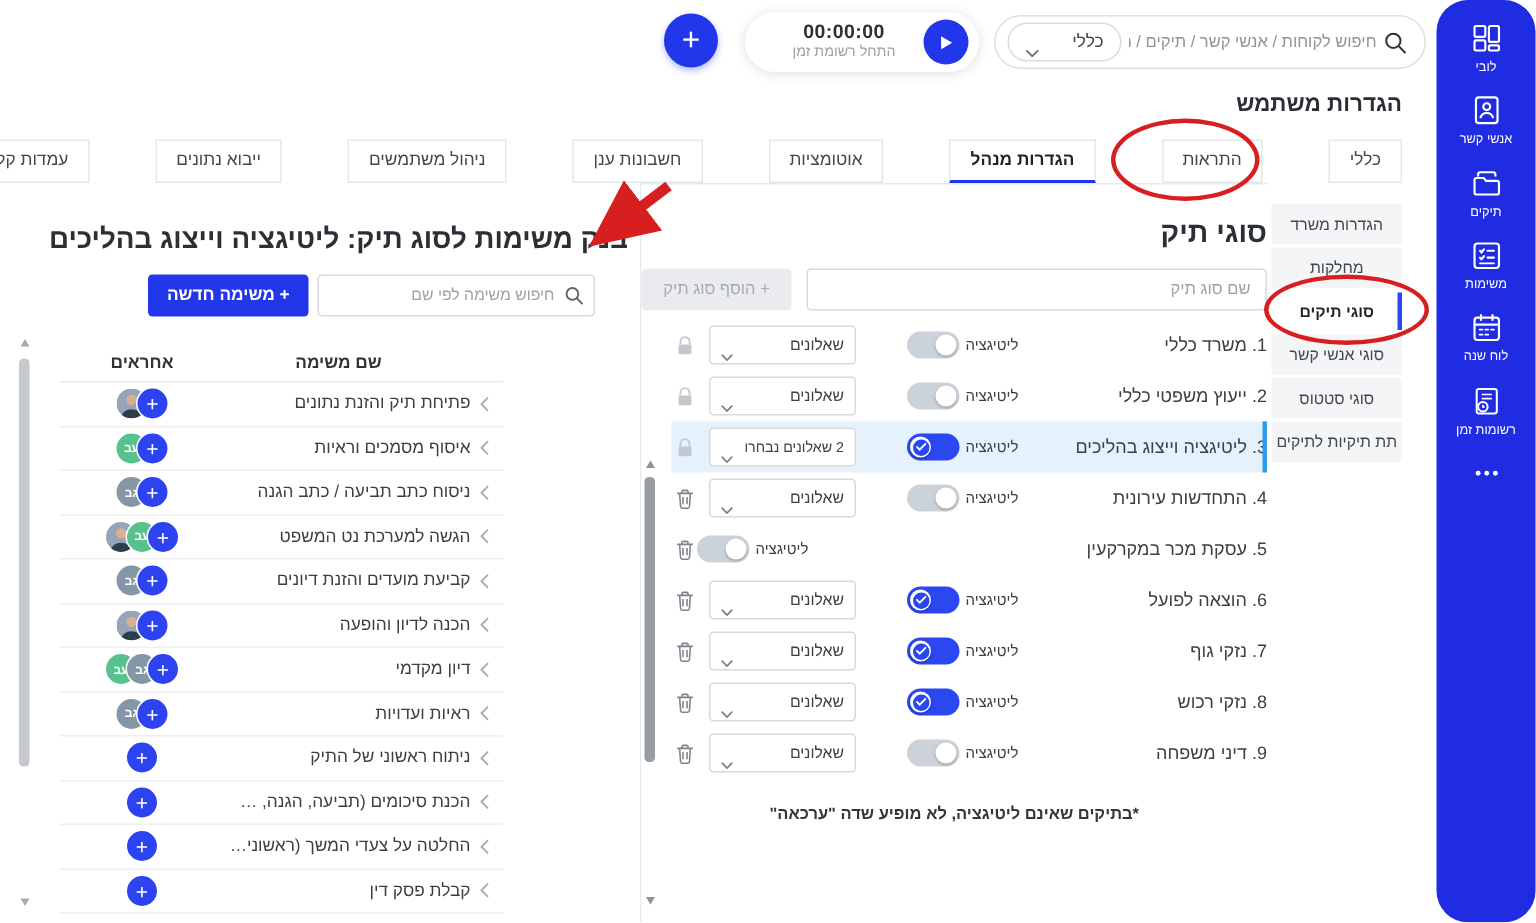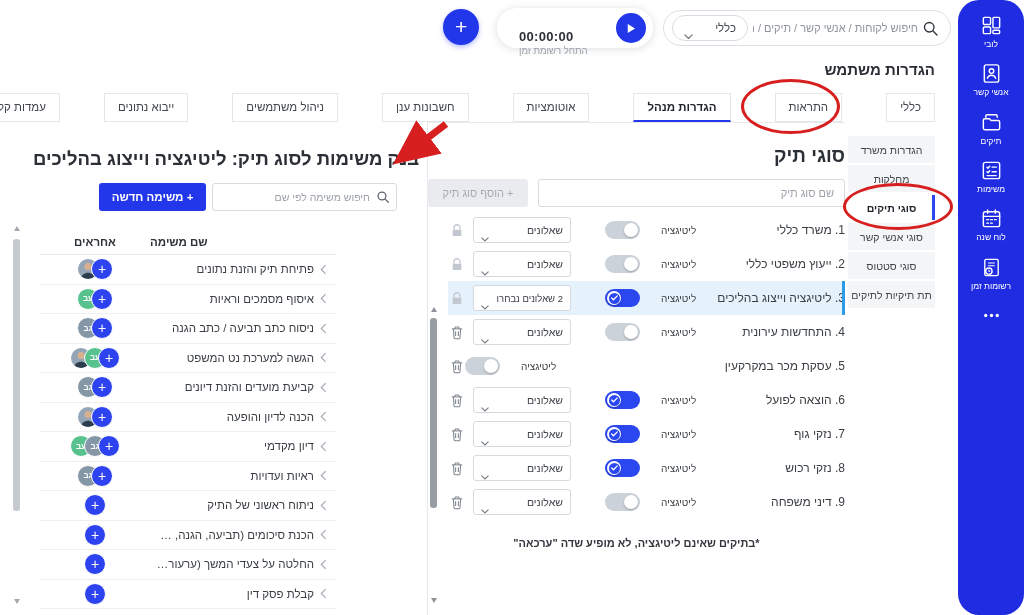--- a/index.html
+++ b/index.html
@@ -14,21 +14,21 @@
   
   .sidebar{position:absolute;top:0;left:auto;right:0;width:66px;height:100%;background:var(--sidebar-bg);display:flex;flex-direction:column;align-items:center;padding-top:8px;z-index:30;border-radius:21px;}
   .sb-item{width:100%;display:flex;flex-direction:column;align-items:center;padding:6px 0 7px;cursor:pointer;}
   .sb-item .sb-icon{width:23px;height:23px;}
   .sb-item .sb-icon svg{width:100%;height:100%;display:block;}
   .sb-item .sb-label{color:#fff;font-size:8.5px;margin-top:3px;line-height:1.1;text-align:center;white-space:nowrap;}
 
   
   .plus-btn{position:absolute;left:443px;top:9px;width:36px;height:36px;border-radius:50%;background:var(--accent);color:#fff;font-size:21px;font-weight:300;display:flex;align-items:center;justify-content:center;box-shadow:0 2px 5px rgba(35,55,234,.35);cursor:pointer;z-index:5;}
   .timer-pill{position:absolute;left:497px;top:8px;width:156px;height:40px;background:#fff;border-radius:20px;box-shadow:0 1px 8px rgba(40,48,66,.16);z-index:5;}
-  .timer-text{position:absolute;left:22px;top:5px;width:88px;text-align:left;margin-top:16px;}
+  .timer-text{position:absolute;left:22px;top:5px;width:88px;text-align:center;}
   .timer-time{font-size:13px;font-weight:700;color:#2c3036;letter-spacing:.3px;}
   .timer-label{font-size:9.5px;color:#9aa0a8;margin-top:1px;}
   .play-btn{position:absolute;left:119px;top:5px;width:30px;height:30px;border-radius:50%;background:var(--accent);display:flex;align-items:center;justify-content:center;cursor:pointer;}
   .play-btn svg{width:11px;height:11px;margin-left:-1px;}
   .search-pill{position:absolute;left:663px;top:10px;width:288px;height:36px;border:1px solid #dcdfe4;border-radius:18px;background:#fff;z-index:5;}
   .search-pill .mag{position:absolute;right:11px;top:9px;width:17px;height:17px;color:#2f343b;}
   .search-pill input{position:absolute;right:32px;top:1px;height:32px;width:165px;border:none;outline:none;font-size:11px;color:#3c4148;background:transparent;text-align:right;}
   .search-pill input::placeholder{color:#8f949c;}
   .scope-pill{position:absolute;left:8px;top:4px;height:26px;min-width:76px;border:1px solid #d8dbe0;border-radius:13px;display:flex;align-items:center;justify-content:space-between;padding:0 11px;cursor:pointer;}
   .scope-pill .scope-label{font-size:11.5px;color:#3d4249;}
@@ -52,21 +52,21 @@
   .case-title{margin:22px 0 0;font-size:19px;color:#2b2f36;text-align:right;}
   .case-controls{display:flex;gap:10px;margin-top:12px;}
   .case-search{flex:1;height:28px;border:1px solid #d7dade;border-radius:3px;padding:0 10px;font-size:11px;color:#3c4148;outline:none;text-align:right;}
   .case-search::placeholder{color:#9ca1a9;}
   .add-type-btn{width:100px;height:28px;background:#e9ebee;color:#a6abb3;border:none;border-radius:3px;font-size:11px;cursor:default;white-space:nowrap;}
   .case-rows{position:relative;margin-top:6px;padding-left:20px;}
   .case-row{height:34px;display:flex;align-items:center;position:relative;}
   .case-row.selected{background:var(--selected-row-bg);}
   .case-row.selected::after{content:"";position:absolute;right:0;top:0;bottom:0;width:3px;background:var(--selected-row-bar);}
   .case-name{flex:1;font-size:12px;color:#3b4046;white-space:nowrap;overflow:hidden;}
-  .lit-label{font-size:10px;color:#3b4046;margin-left:21px;white-space:nowrap;}
+  .lit-label{font-size:10px;color:#3b4046;margin-left:4px;white-space:nowrap;}
   .toggle{width:35px;height:18px;border-radius:9px;background:#ccd2d9;position:relative;flex:none;cursor:pointer;}
   .toggle .knob{position:absolute;top:2px;right:2px;width:14px;height:14px;border-radius:50%;background:#fff;box-shadow:0 1px 2px rgba(0,0,0,.25);display:flex;align-items:center;justify-content:center;}
   .toggle.on{background:var(--toggle-on);}
   .toggle.on .knob{right:auto;left:2px;}
   .toggle .check-badge{display:none;width:11px;height:11px;border-radius:50%;background:var(--toggle-on);align-items:center;justify-content:center;}
   .toggle.on .check-badge{display:flex;}
   .toggle .check-badge svg{width:7px;height:6px;}
   .qn-select{width:98px;height:26px;border:1px solid #d6d9de;border-radius:3px;background:#fff;display:flex;align-items:center;justify-content:space-between;padding:0 7px;margin-inline-start:34px;margin-inline-end:8px;flex:none;cursor:pointer;}
   .qn-value{font-size:10.5px;color:#3c4148;white-space:nowrap;}
   .qn-value.small{font-size:9.5px;}
@@ -93,21 +93,21 @@
   .task-panel{position:absolute;left:0;top:122px;width:427px;bottom:0;background:#fff;}
   .task-title{margin-top:26px;padding-right:8px;font-size:18.5px;color:#2b2f36;text-align:right;white-space:nowrap;}
   .task-controls{display:flex;gap:6px;margin-top:13px;padding-right:30px;}
   .task-search-wrap{position:relative;width:185px;height:28px;}
   .task-search{width:100%;height:100%;border:1px solid #d7dade;border-radius:3px;padding:0 26px 0 8px;font-size:10.5px;color:#3c4148;outline:none;text-align:right;}
   .task-search::placeholder{color:#9ca1a9;}
   .task-search-wrap .mag{position:absolute;right:7px;top:7px;width:14px;height:14px;color:#5f646c;}
   .new-task-btn{width:107px;height:28px;background:var(--accent);color:#fff;border:none;border-radius:3px;font-size:11.5px;font-weight:700;cursor:pointer;white-space:nowrap;}
   .task-table{margin:18px 91px 0 40px;}
   .task-head{display:flex;align-items:center;height:26px;border-bottom:1px solid #e7e9ec;font-size:11.5px;font-weight:700;color:#2e3338;}
-  .th-name{flex:1;text-align:left;padding-right:34px;}
+  .th-name{flex:1;text-align:center;padding-right:34px;}
   .th-assignees{width:110px;text-align:center;}
   .task-row{display:flex;align-items:center;height:29.5px;border-bottom:1px solid #efeff1;}
   .task-chev{width:16px;height:11px;display:flex;align-items:center;justify-content:flex-end;flex:none;}
   .task-chev svg{width:7px;height:11px;}
   .task-name{flex:1;text-align:right;font-size:11.5px;color:#3a3f46;padding-right:6px;white-space:nowrap;overflow:hidden;}
   .task-assignees{width:110px;display:flex;direction:ltr;justify-content:center;align-items:center;flex:none;}
   .task-assignees>*+*{margin-left:-8px;}
   .avatar{width:22px;height:22px;border-radius:50%;flex:none;display:flex;align-items:center;justify-content:center;overflow:hidden;border:1.5px solid #fff;}
   .avatar.initials{color:#fff;font-size:8px;font-weight:700;}
   .avatar.photo svg{width:100%;height:100%;}
@@ -705,21 +705,21 @@
     <span class="task-assignees">
               <span class="avatar-plus">+</span>
             </span>
   </div>
           <div class="task-row">
     <span class="task-chev">
       <svg viewBox="0 0 8 12">
                 <path d="M6.5 1 1.5 6l5 5" fill="none" stroke="#a6abb3" stroke-width="1.4"></path>
               </svg>
     </span>
-    <span class="task-name">החלטה על צעדי המשך (ערעור…</span>
+    <span class="task-name">החלטה על צעדי המשך (ראשוני…</span>
     <span class="task-assignees">
               <span class="avatar-plus">+</span>
             </span>
   </div>
           <div class="task-row">
     <span class="task-chev">
       <svg viewBox="0 0 8 12">
                 <path d="M6.5 1 1.5 6l5 5" fill="none" stroke="#a6abb3" stroke-width="1.4"></path>
               </svg>
     </span>

